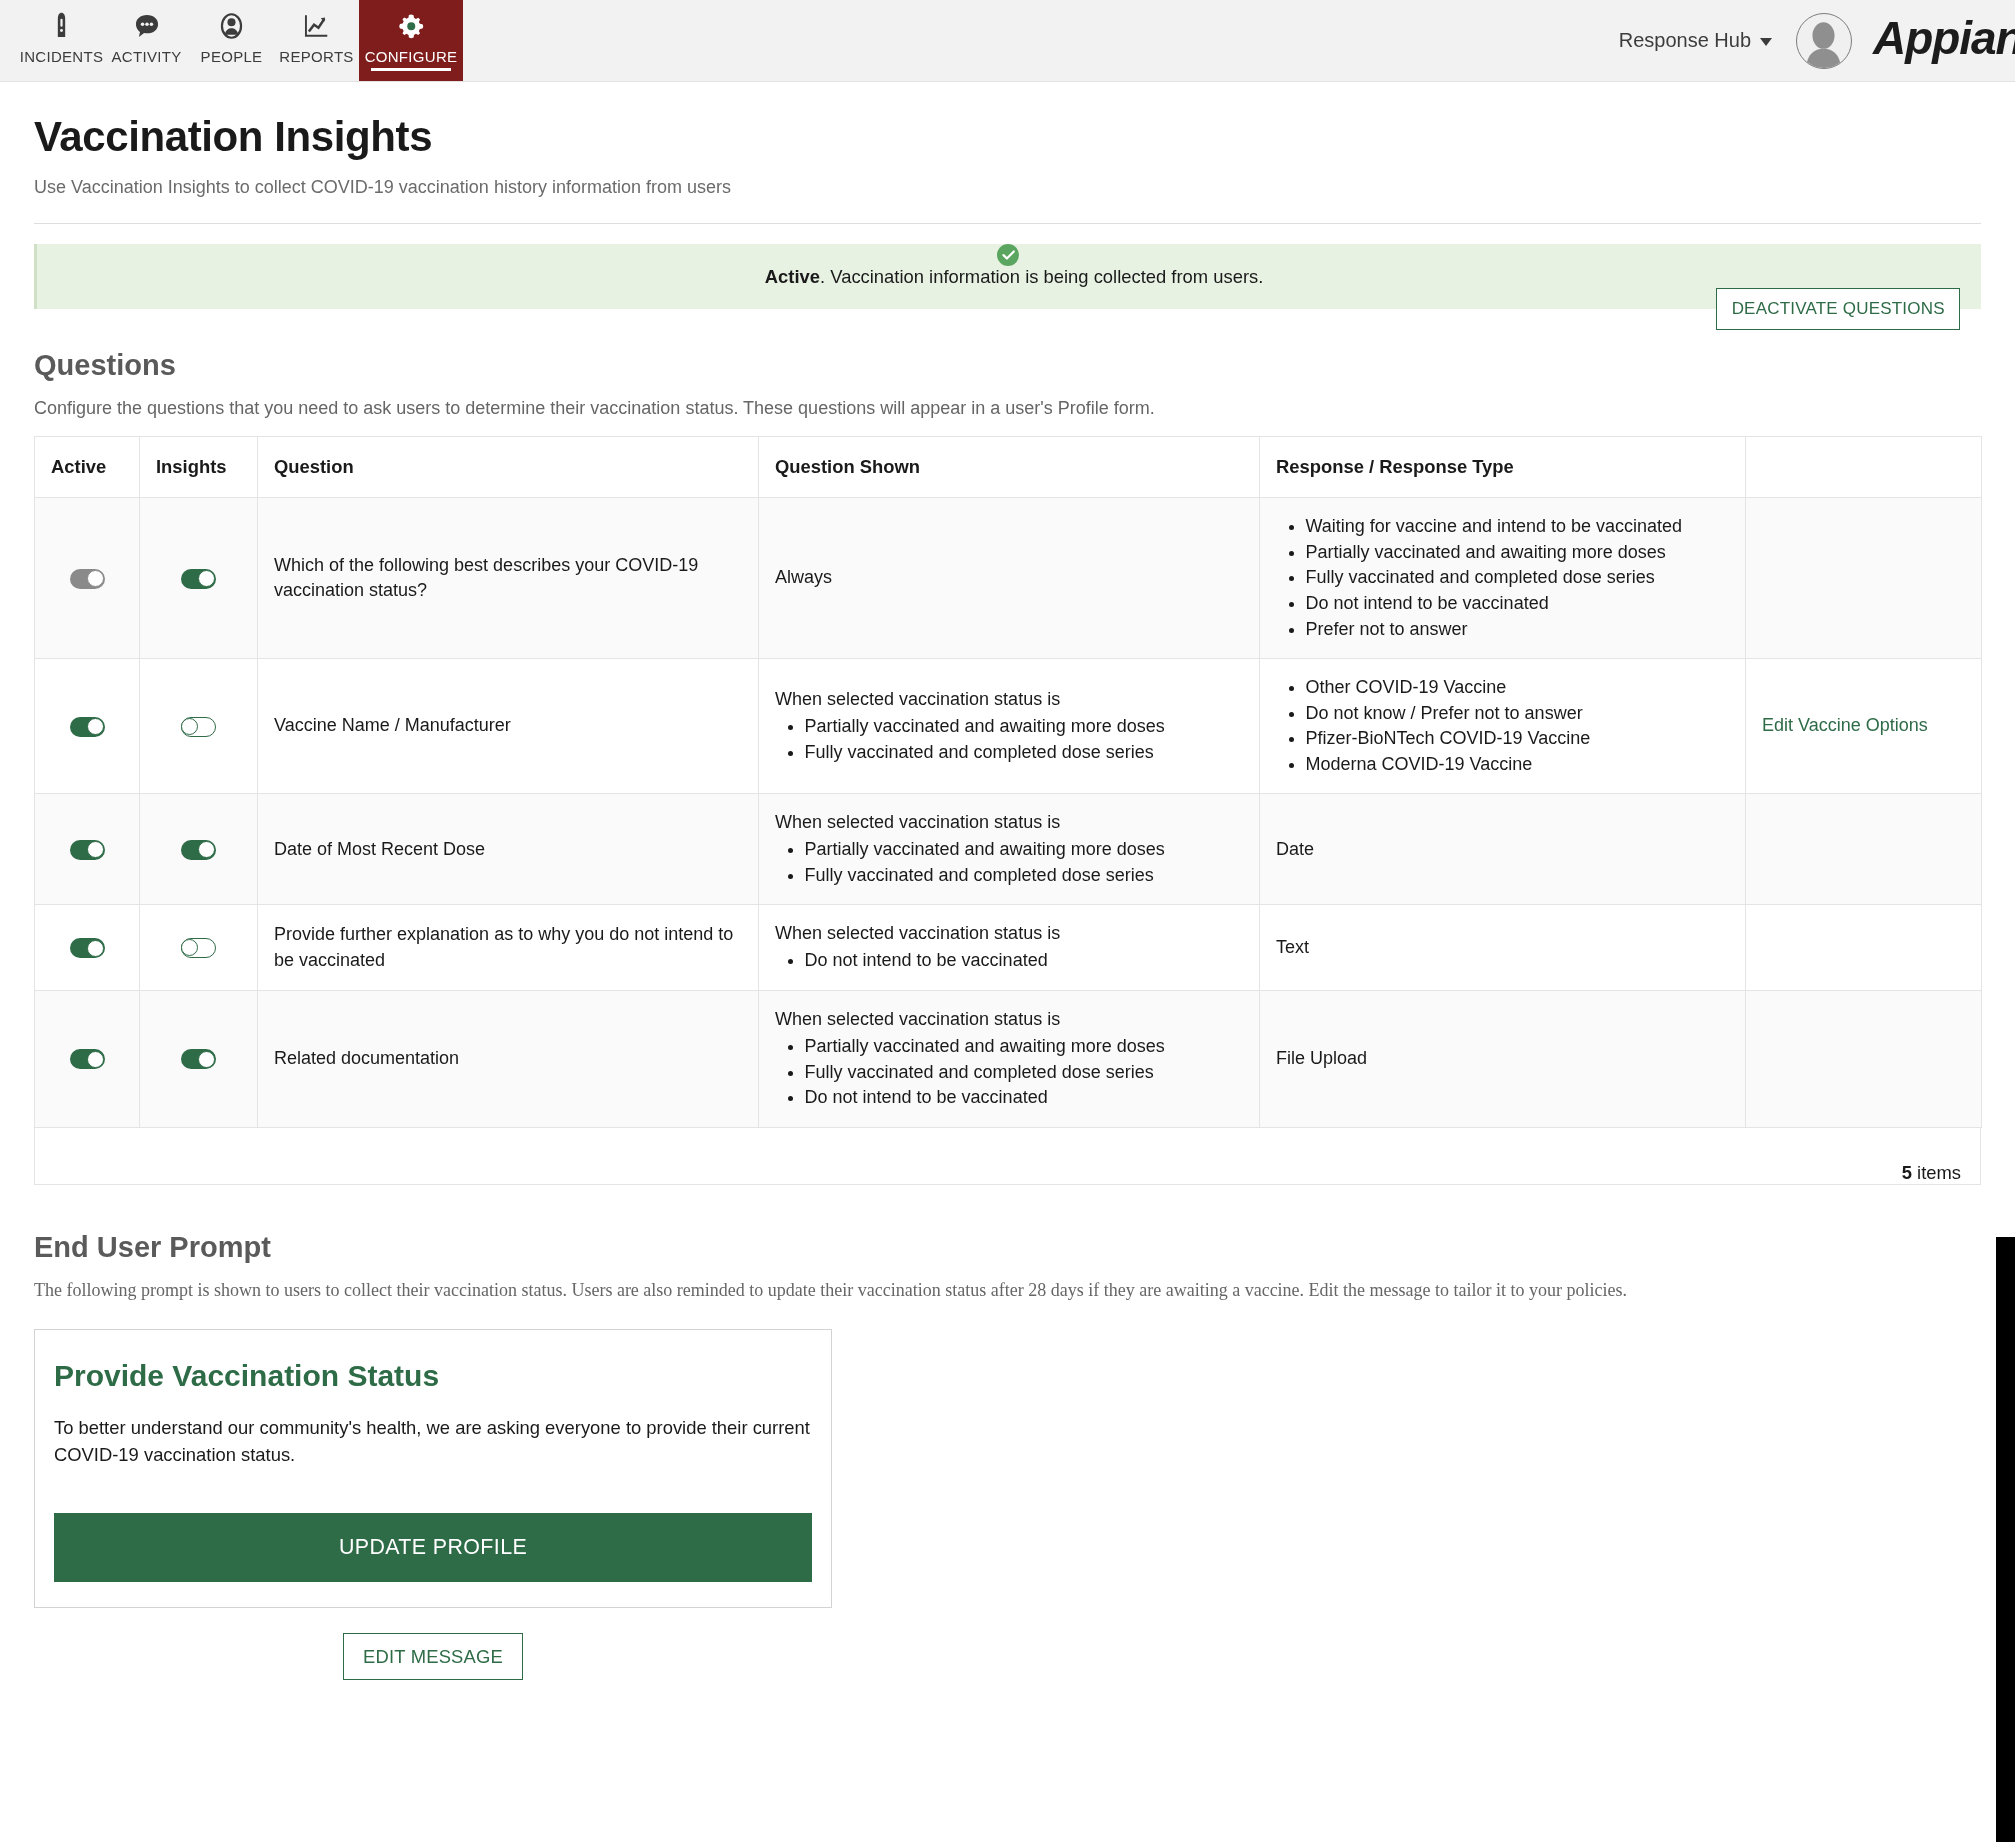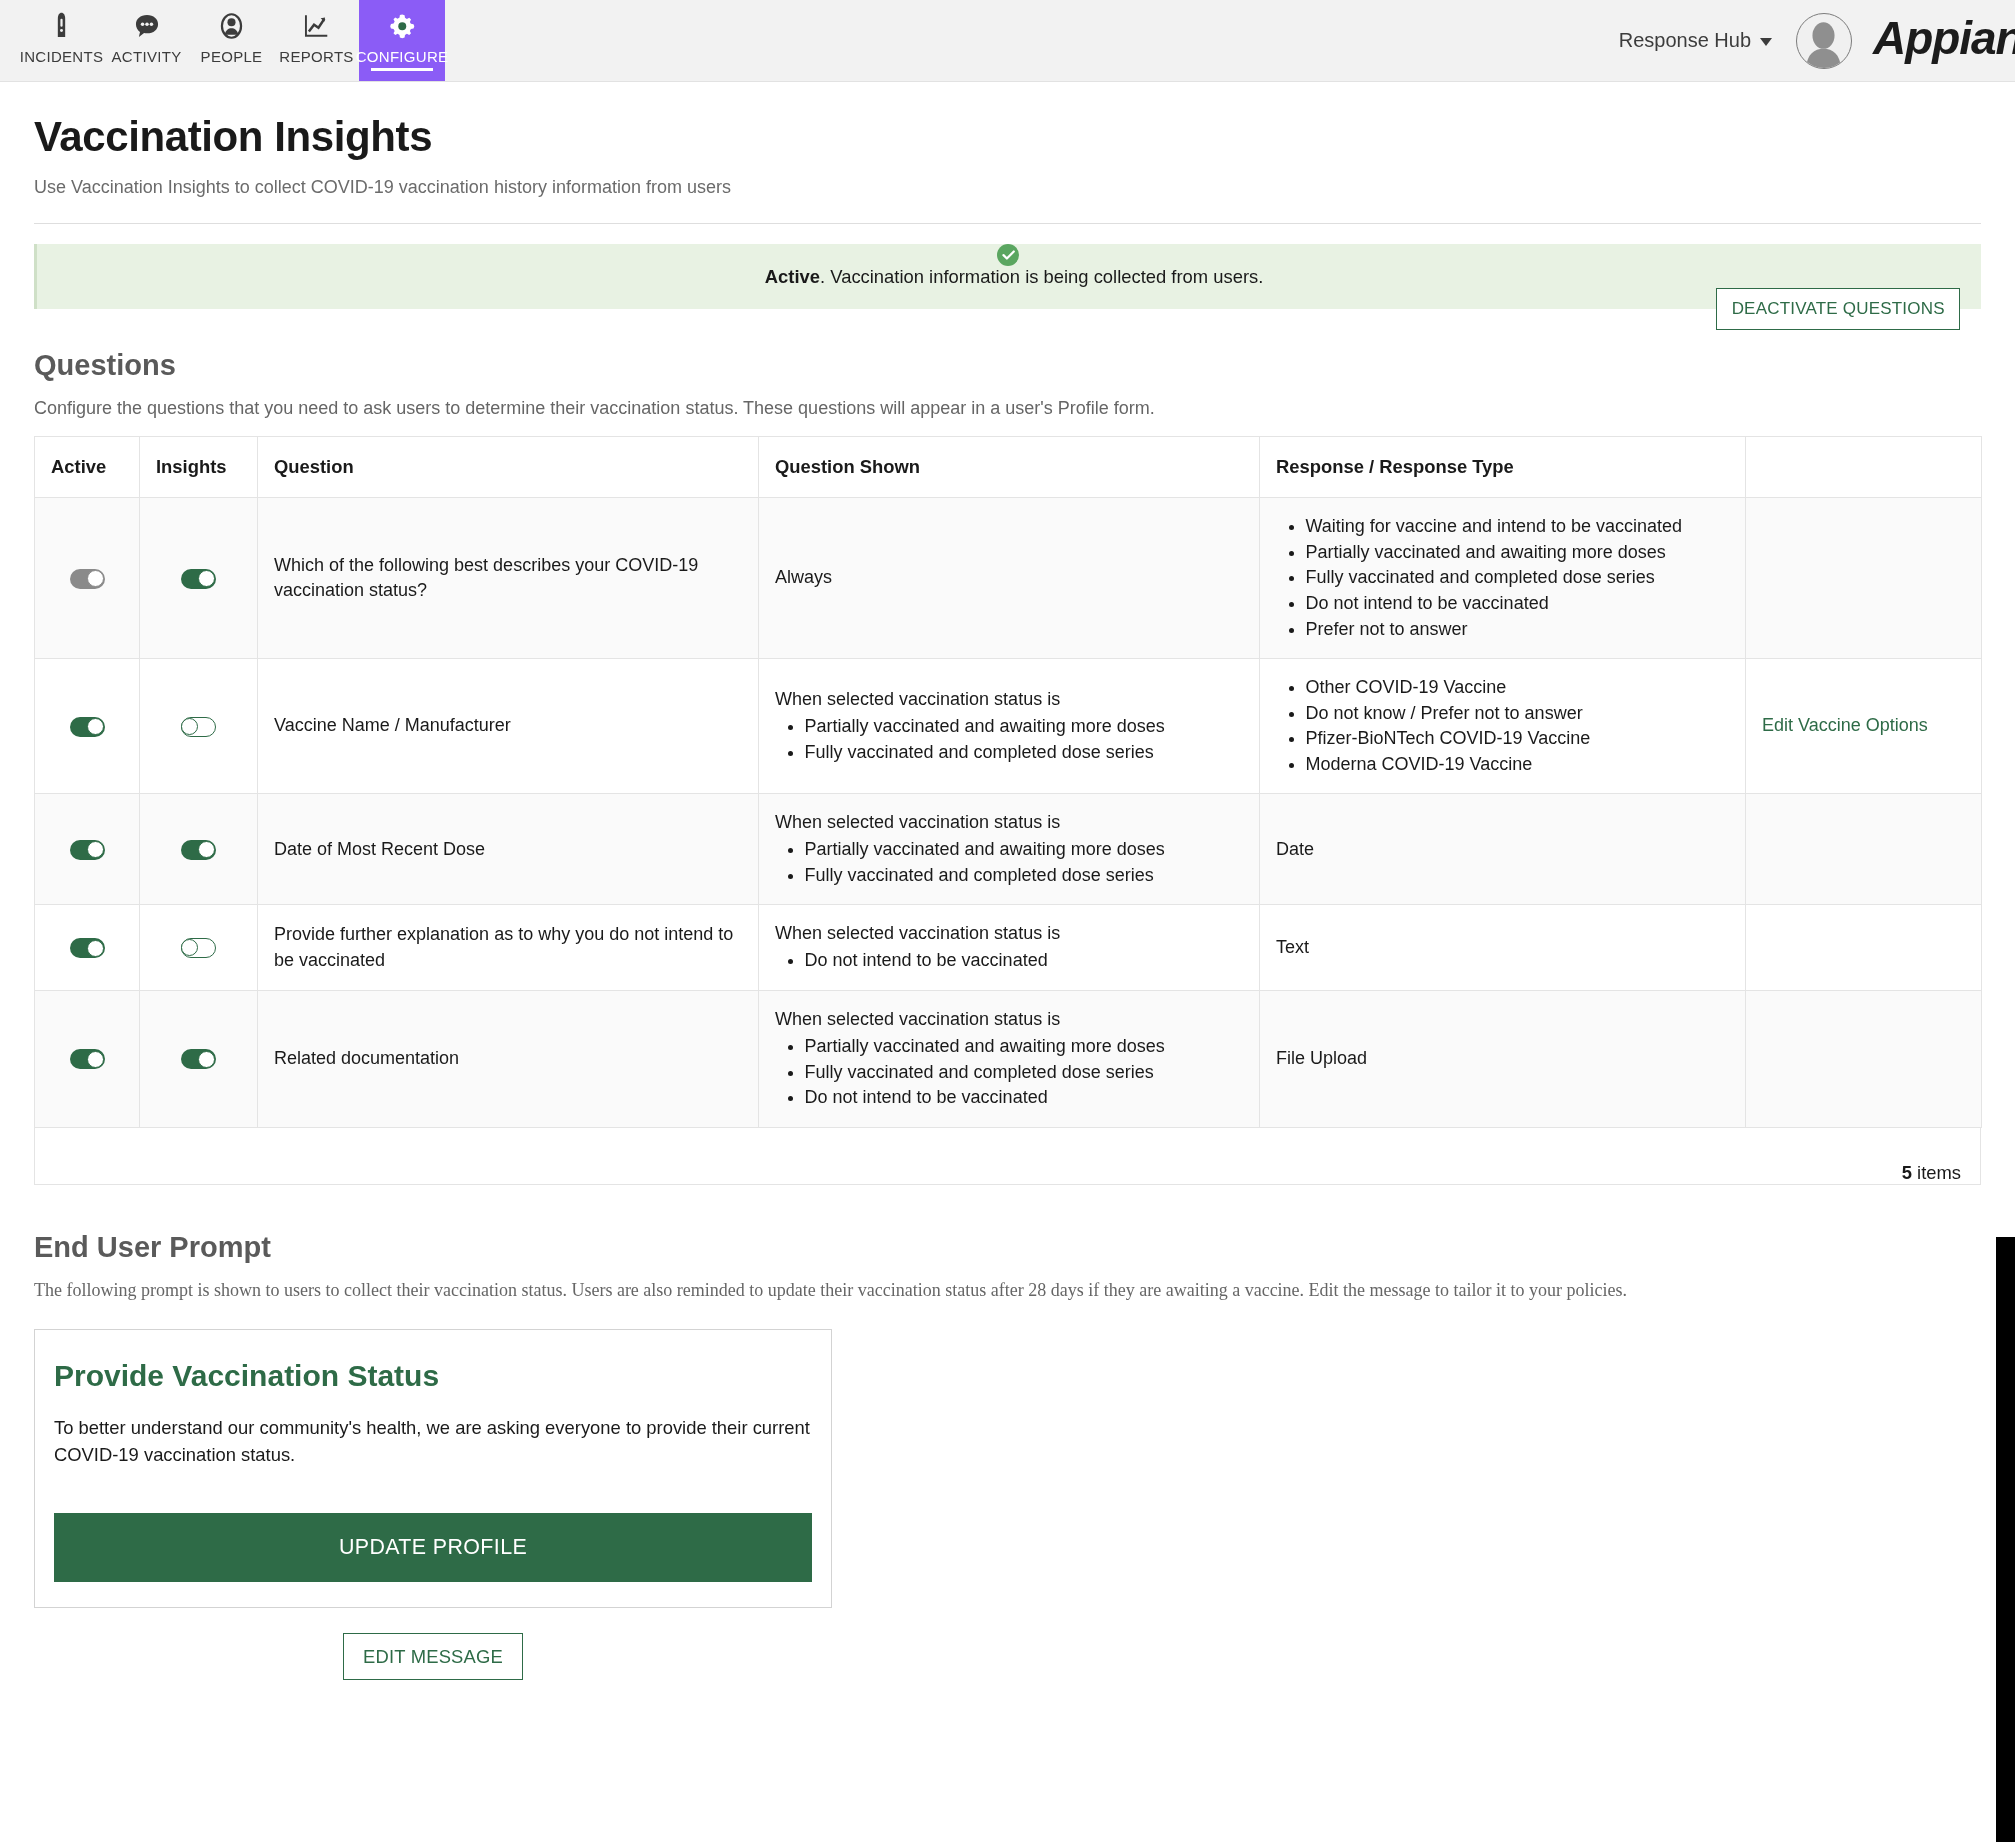--- a/index.html
+++ b/index.html
@@ -37,23 +37,23 @@
     height: 29.5px; width: 29.5px;
     display: flex; align-items: center; justify-content: center;
   }
   .nav-item .nav-icon svg { display:block; }
   .nav-item .nav-label {
     font-size: 15px;
     letter-spacing: 0.3px;
     white-space: nowrap;
   }
   .nav-item.active {
-    background: #8b5cf6;
+    background: #7f1d1d;
     color: #ffffff;
-    width: 86px;
+    width: 104px;
   }
   .nav-item.active .nav-underline {
     position: absolute;
     bottom: 10.3px;
     left: 11.8px; right: 11.8px;
     height: 2.9px;
     background: #ffffff;
   }
 
   .topnav-right {

